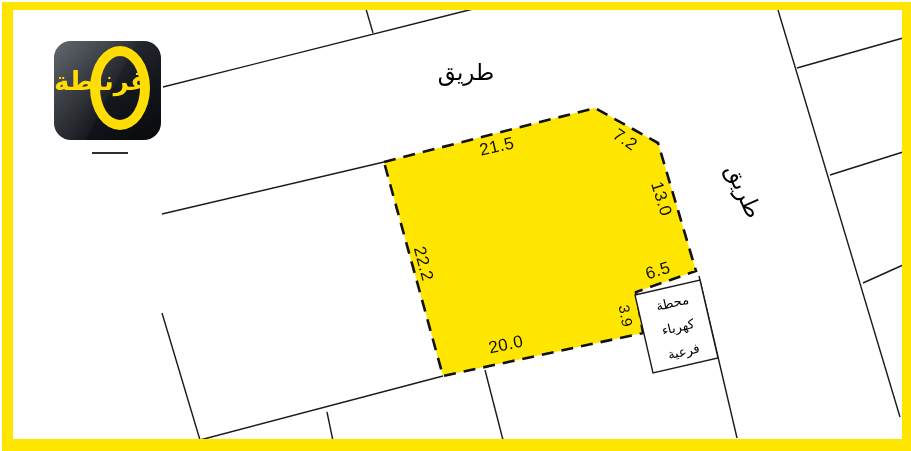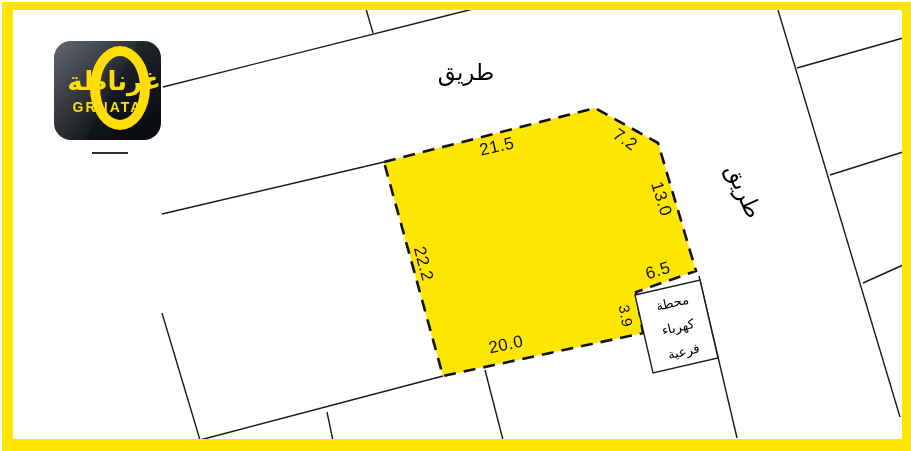--- a/index.html
+++ b/index.html
@@ -36,21 +36,21 @@
     color:#000;transform:translate(-50%,-50%) rotate(-13deg);}
 
   
   #logo{position:absolute;left:54px;top:41px;width:107px;height:99px;
     border-radius:17px;z-index:25;overflow:hidden;
     background:linear-gradient(150deg,#3d434d 0%,#23272e 32%,#13161b 60%,#07090c 100%);}
   #logo::before{content:"";position:absolute;inset:0;border-radius:inherit;
     background:linear-gradient(118deg,rgba(255,255,255,.20) 0%,rgba(255,255,255,.09) 38%,rgba(255,255,255,.03) 52%,rgba(255,255,255,0) 53%);}
   .logo-ring{position:absolute;left:36px;top:5px;width:60px;height:84px;
     border:10px solid var(--logo-accent);border-radius:50%;}
-  .logo-ar{position:absolute;left:0;right:0;top:25px;text-align:right;
+  .logo-ar{position:absolute;left:0;right:0;top:25px;text-align:left;
     font-family:"DejaVu Sans",sans-serif;font-weight:bold;font-size:26px;
     color:var(--logo-accent);}
   .logo-en{position:absolute;left:0;right:0;top:58px;text-align:center;
     font-weight:bold;font-size:14px;letter-spacing:2px;color:var(--logo-accent);}
   #logo-dash{position:absolute;left:92px;top:152px;width:36px;height:2px;
     background:#2b2f36;z-index:25;}
 </style>
 </head>
 <body>
 
@@ -89,18 +89,17 @@
 
   <div class="sub-txt" style="left:678px;top:327px;">
     <div>محطة</div>
     <div>كهرباء</div>
     <div>فرعية</div>
   </div>
 
   <div id="logo">
     <div class="logo-ring"></div>
     <div class="logo-ar">غرناطة</div>
-    <div class="logo-en">GRNATA</div>
   </div>
   <div id="logo-dash"></div>
 
   <div id="frame"></div>
 </div>
 
 </body></html>

